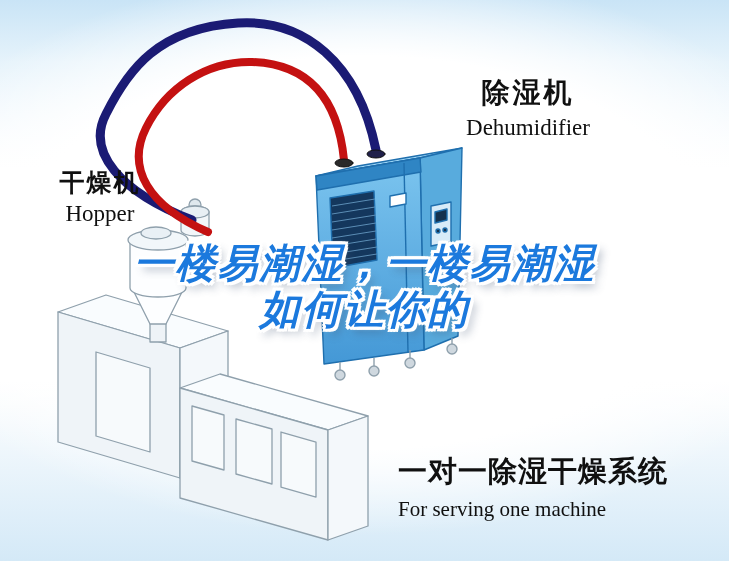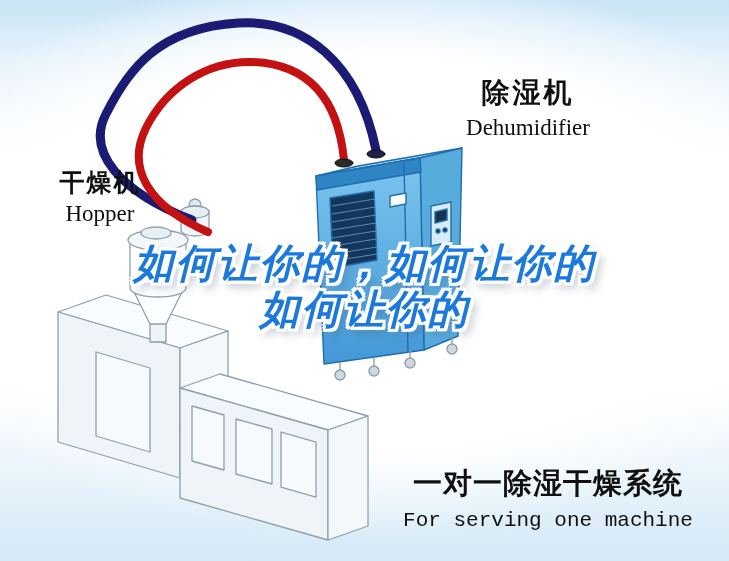--- a/index.html
+++ b/index.html
@@ -25,23 +25,23 @@
   .main-title{
     position:absolute;left:0;top:240px;width:729px;text-align:center;
     font-weight:bold;font-style:italic;color:#1b79dd;
     font-size:40px;line-height:46px;letter-spacing:2px;
     text-shadow:
       -3px -3px 0 #fff, 3px -3px 0 #fff, -3px 3px 0 #fff, 3px 3px 0 #fff,
       -3px 0 0 #fff, 3px 0 0 #fff, 0 -3px 0 #fff, 0 3px 0 #fff,
       0 0 5px #fff, 5px 6px 8px rgba(60,80,110,0.45);
     z-index:5;
   }
-  .caption{position:absolute;left:398px;top:464px;width:300px;text-align:center;color:#101010;}
+  .caption{position:absolute;left:398px;top:452px;width:300px;color:#101010;}
   .caption .zh{font-weight:bold;font-size:29px;letter-spacing:1px;display:block;}
-  .caption .en{font-family:Liberation Mono, monospace;font-size:21px;margin-top:5px;display:block;}
+  .caption .en{font-family:Liberation Serif, serif;font-size:21px;margin-top:5px;display:block;}
 </style>
 </head>
 <body>
 
 <div class="stage">
 
   <svg class="scene-svg" width="729" height="561" viewBox="0 0 729 561">
     <defs>
       <linearGradient id="dehumFront" x1="0" y1="0" x2="0" y2="1">
         <stop offset="0" stop-color="#7cc5ef"></stop>
@@ -128,21 +128,21 @@
     <span class="zh">干燥机</span>
     <span class="en">Hopper</span>
   </div>
 
   <div class="label dehum-label">
     <span class="zh">除湿机</span>
     <span class="en">Dehumidifier</span>
   </div>
 
   <div class="main-title">
-    <div>如何让你的，如何让你的</div>
+    <div>一楼易潮湿，一楼易潮湿</div>
     <div>如何让你的</div>
   </div>
 
   <div class="caption">
     <span class="zh">一对一除湿干燥系统</span>
     <span class="en">For serving one machine</span>
   </div>
 
 </div>
 

